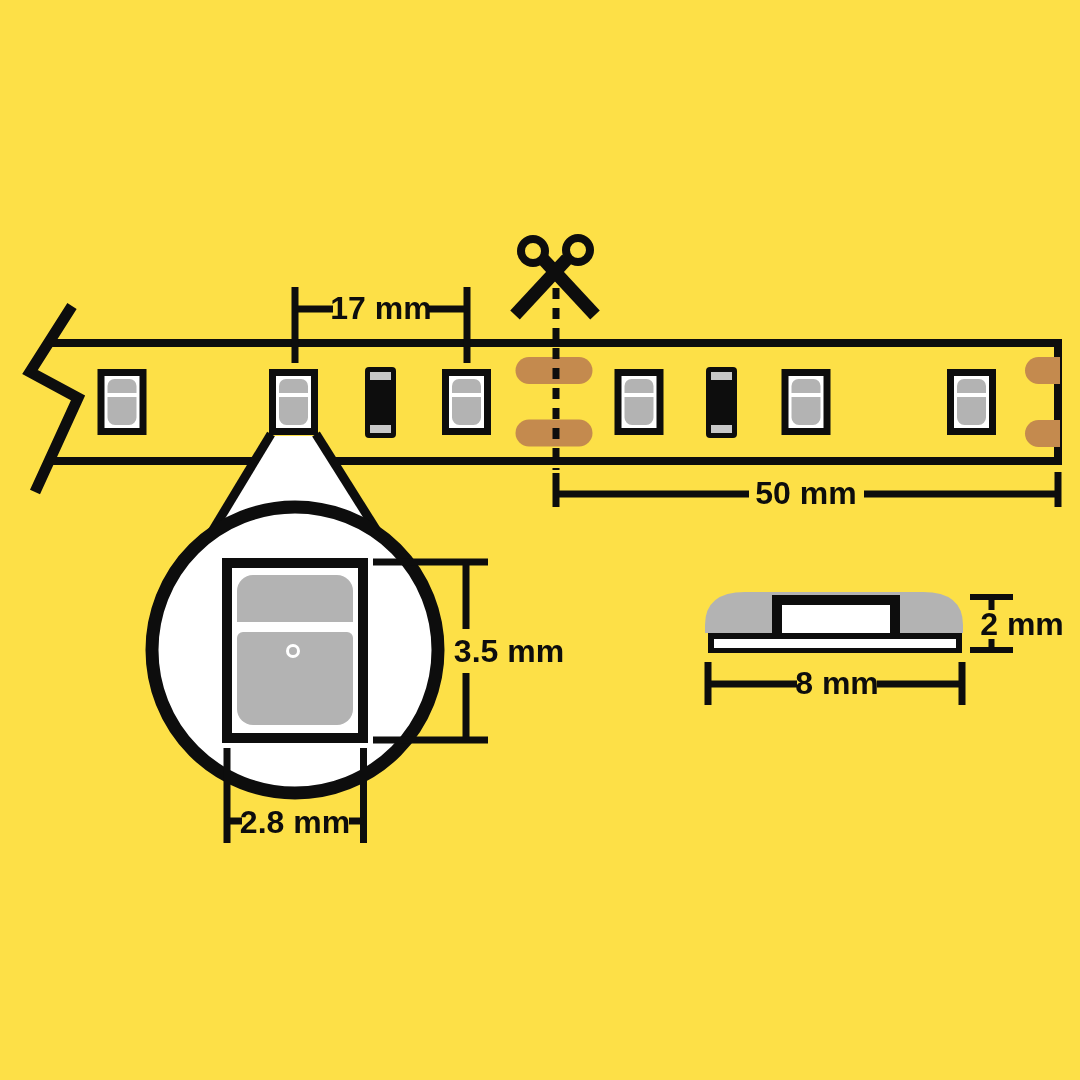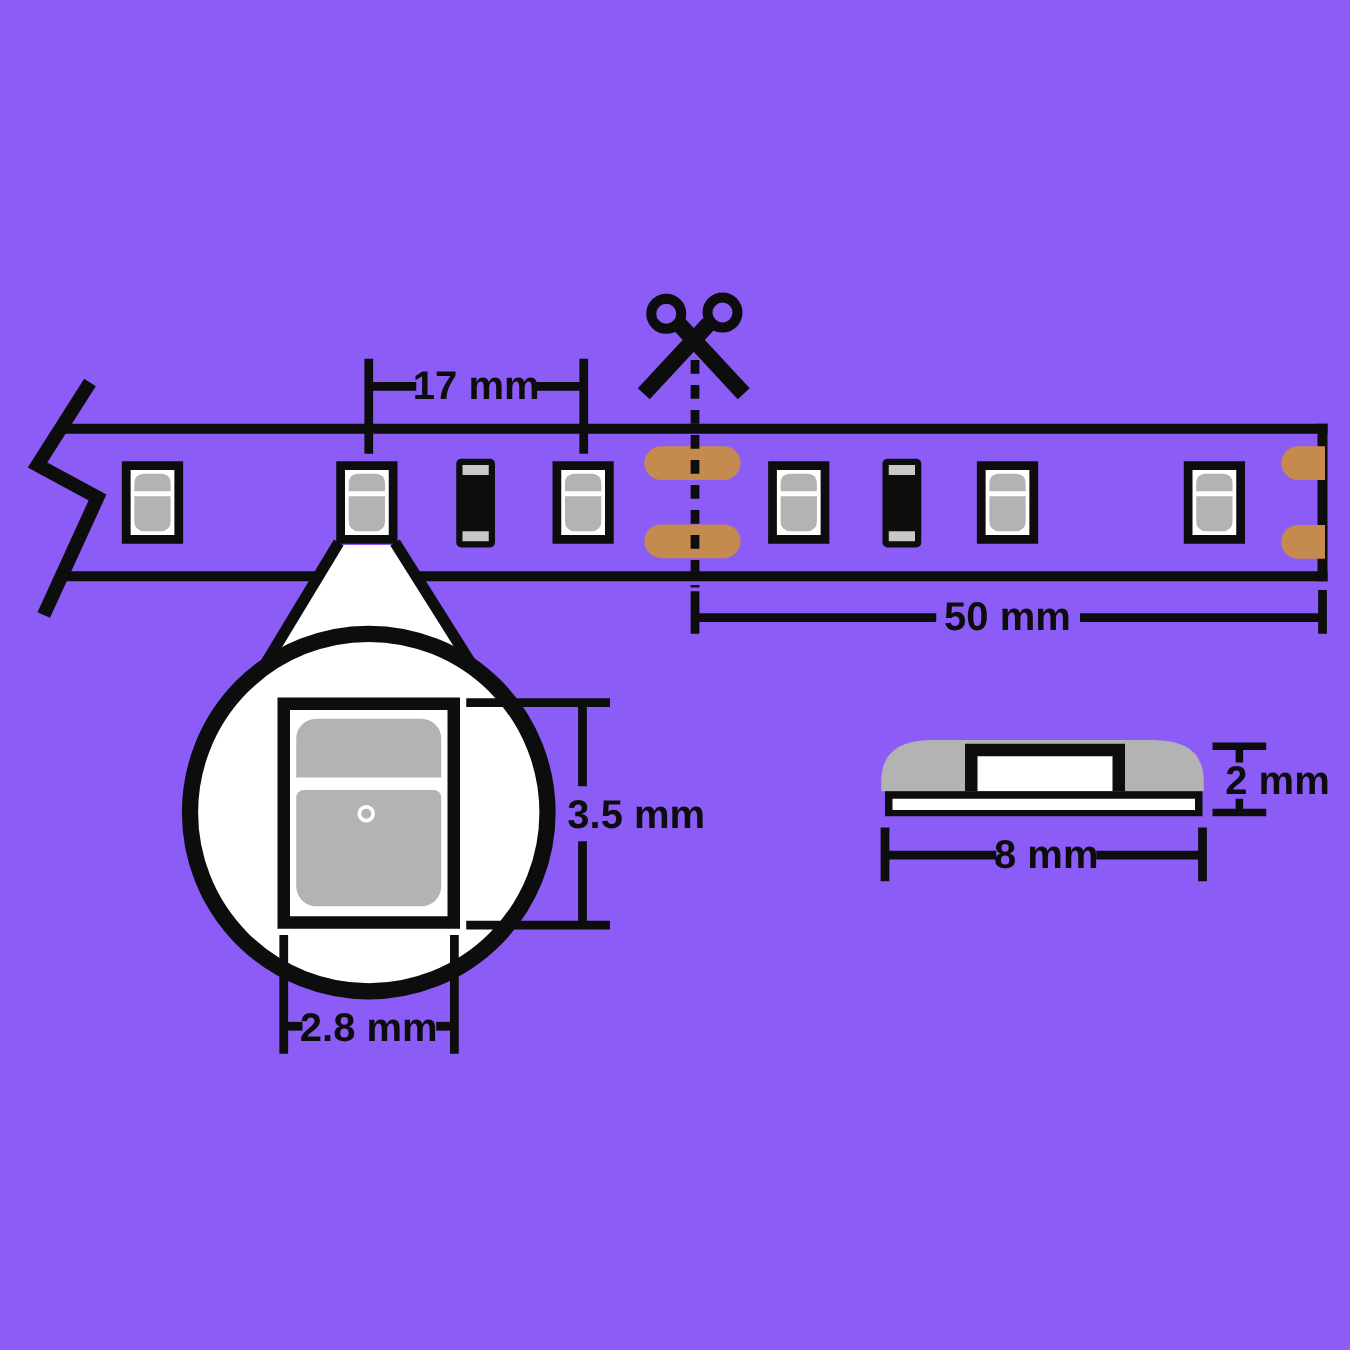--- a/index.html
+++ b/index.html
@@ -1,16 +1,16 @@
 <!DOCTYPE html>
 <html><head>
 <meta charset="utf-8">
 <style>
   html,body{margin:0;padding:0;background:#ffffff;}
-  .stage{position:relative;width:1080px;height:1080px;background:#8b5cf6;overflow:hidden;}
+  .stage{position:relative;width:1080px;height:1080px;background:#fde047;overflow:hidden;}
   svg{display:block;}
   text.dim-label{
     font-family:"Liberation Sans",sans-serif;
     font-weight:700;
     font-size:32px;
     fill:#0d0d0d;
     text-anchor:middle;
     dominant-baseline:central;
   }
 </style>

